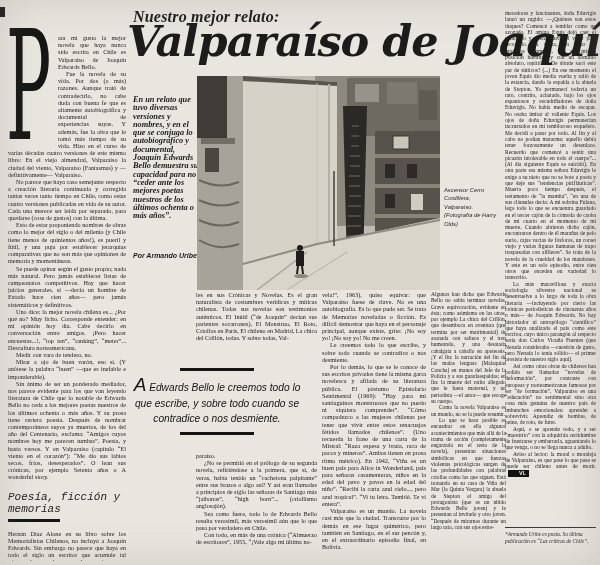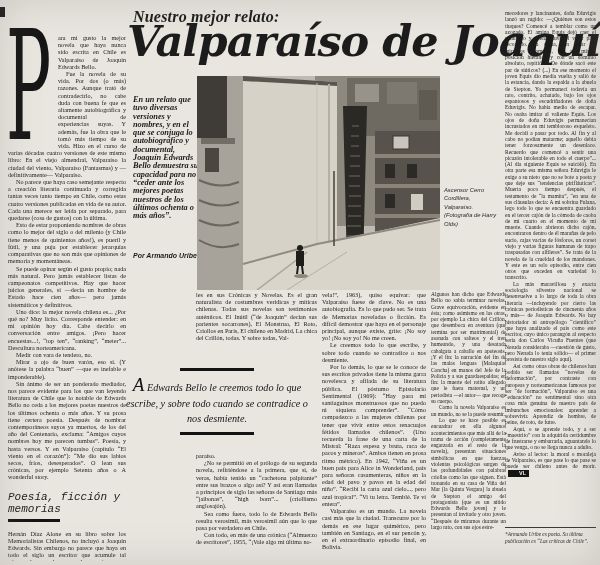--- a/index.html
+++ b/index.html
@@ -28,21 +28,21 @@
   #col3{left:322px;top:291px;width:104px;height:272px;}
   #col4{left:431px;top:291px;width:75px;height:272px;font-size:5.4px;line-height:6.3px;}
   #col5{left:505px;top:10px;width:91px;height:512px;font-size:5.5px;line-height:6.3px;}
   .cap-spacer{float:left;width:46px;height:112px;margin-right:4px;}
   .dropcap{position:absolute;left:6px;top:28px;font-family:"DejaVu Serif",serif;
         font-size:112px;line-height:.78;transform:scale(.6,1.35);transform-origin:top left;color:#161616;}
   .section-head{font-family:Liberation Mono, monospace;font-style:italic;font-size:11px;
         line-height:12.5px;margin:10px 0 2px 0;text-align:left;font-weight:500;}
   .head-bar{width:52px;height:3px;background:#141414;margin:3px 0 8px 0;}
   .pullquote{position:absolute;left:126px;top:368px;width:182px;text-align:center;
-        font-family:Liberation Serif, serif;font-style:italic;font-size:10.2px;line-height:15.5px;color:#141414;}
+        font-family:Liberation Sans, sans-serif;font-style:italic;font-size:10.2px;line-height:15.5px;color:#141414;}
   .q-rule{width:74px;height:3px;background:#141414;margin:0 auto;}
   .q-rule.top{margin-bottom:6px;}
   .q-rule.bot{margin-top:5px;}
   .q-lead{font-size:19px;}
   .endmark{display:inline-block;background:#141414;color:#f2f0ea;font-family:"Liberation Sans",sans-serif;
         font-weight:bold;font-size:5.5px;line-height:7px;padding:0 3px;vertical-align:baseline;margin-left:3px;}
   .foot-rule{position:absolute;left:505px;top:527px;width:91px;height:1px;background:#3a3a3a;}
   .footnote{position:absolute;left:505px;top:531px;width:91px;font-style:italic;
         font-size:5.3px;line-height:6.5px;text-align:left;color:#2a2a2a;}
 </style>

